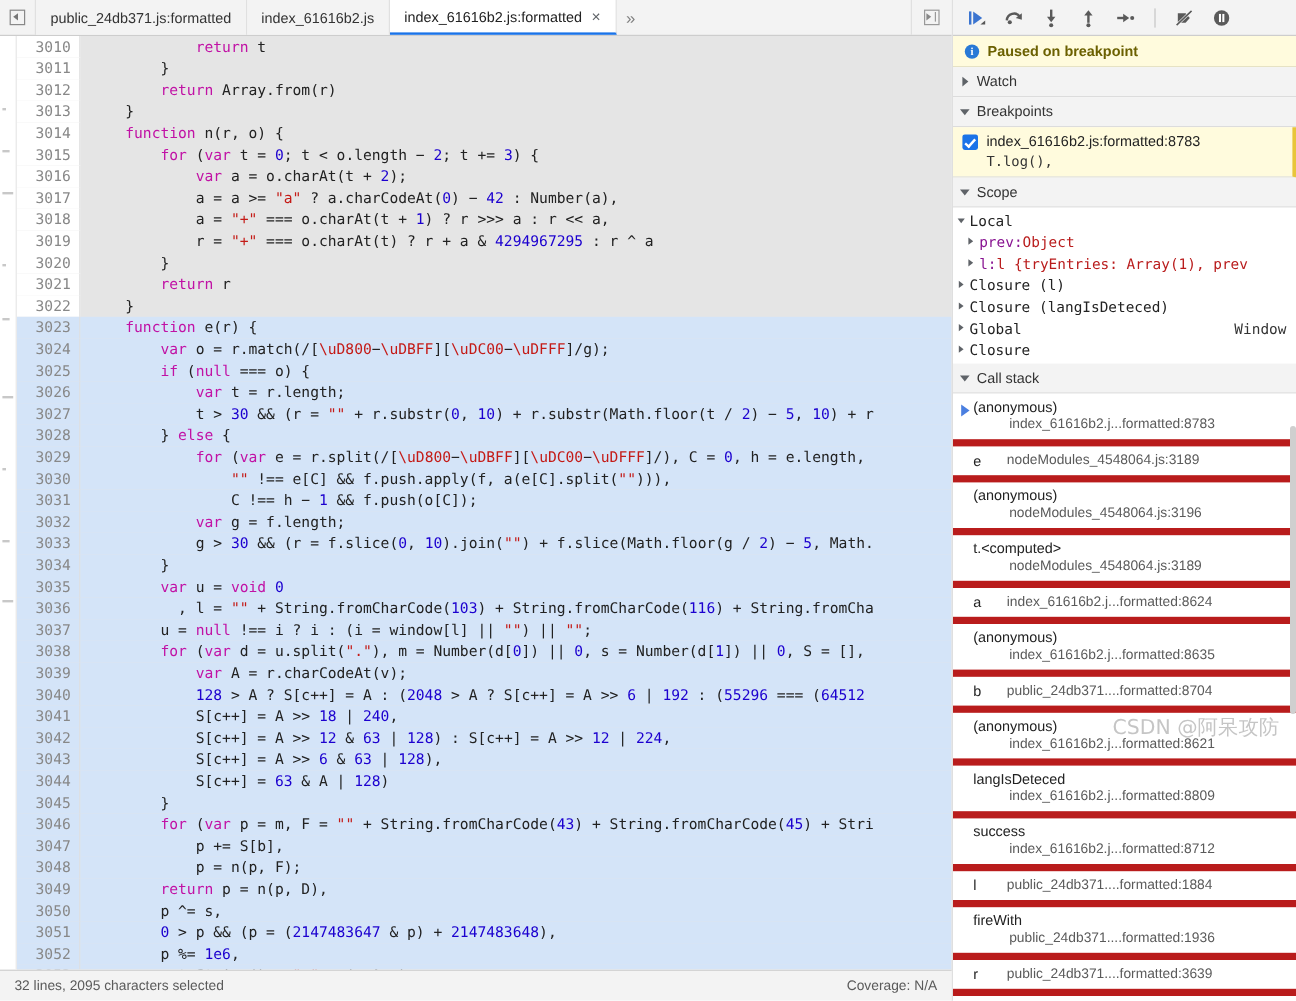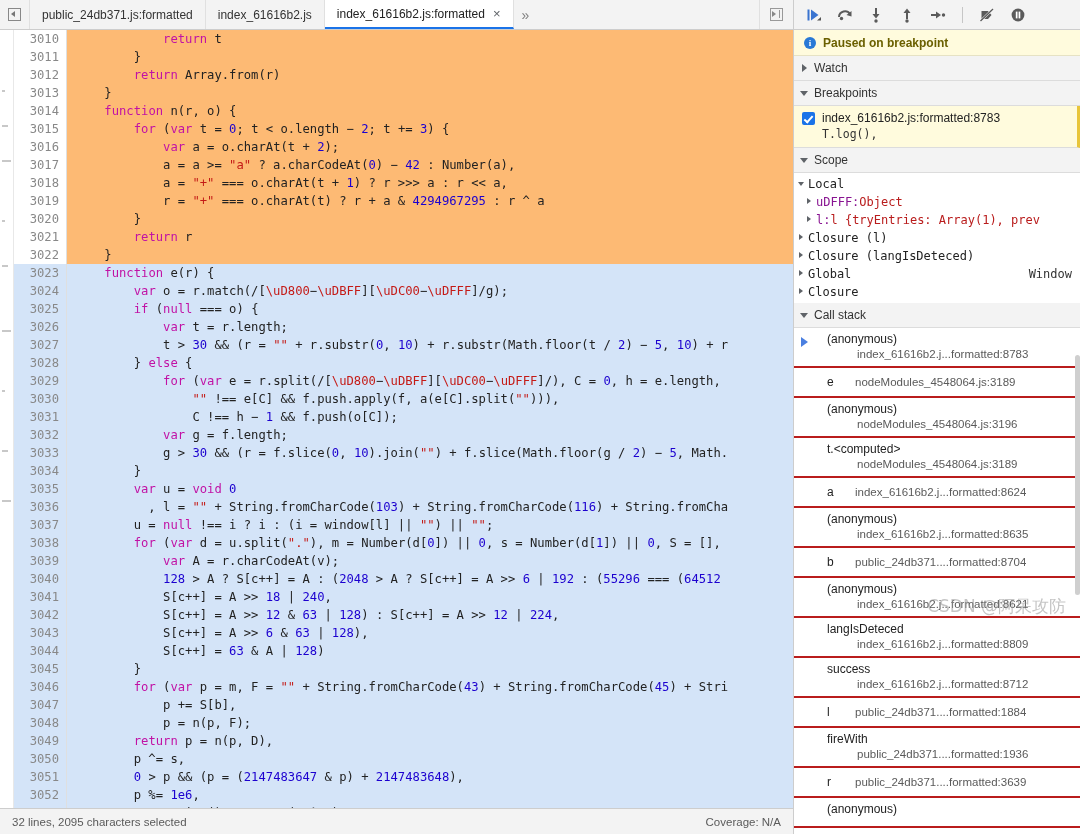--- a/index.html
+++ b/index.html
@@ -93,21 +93,21 @@
   }
   .tab-more-glyph::after {
     content:""; position:absolute; right:1.6px; top:1px;
     width:0; height:8.4px; border-left:1.4px solid #999;
   }
 
   
   #editor-wrap {
     flex: 1; position: relative; overflow: hidden;
     display: flex; flex-direction: row;
-    background: #fdba74;
+    background: #e5e5e5;
   }
   #minimap {
     width: 14px; background: #fff;
     border-right: 1px solid #e8e8e8;
     position: relative; overflow: hidden;
   }
   .mini-mark {
     position: absolute; left: 2px;
     height: 2px; background: #c8c8c8;
   }
@@ -275,23 +275,23 @@
     border-top: 4.5px solid #5f6368;
   }
   .sc-name { color: #222; text-align: center; }
   .sc-prop { color: #881391; }
   .sc-val { color: #b91c1c; }
   .sc-right { margin-left: auto; padding-right: 8px; color: #333; }
 
   
   #callstack { background: #fff; overflow: hidden; }
   .cs-item {
-    border-bottom: 2px solid #b91c1c;
+    border-bottom: 6px solid #b91c1c;
     padding: 4px 8px 4px 6px;
-    display: flex; align-items: flex-start; gap: 16px;
+    display: flex; align-items: flex-start; gap: 0;
     cursor: default;
     min-height: 30px;
   }
   .cs-arrow {
     width: 11px; min-width: 11px; height: 14px; position: relative;
     margin-top: 2px;
   }
   .cs-arrow.on::before {
     content:""; position:absolute; left:1px; top:3px;
     border-top: 5px solid transparent;
@@ -506,21 +506,21 @@
       <span class="twisty open"></span>
       <span>Scope</span>
     </div>
     <div id="scope-tree">
         <div class="scope-row" style="padding-left: 2px;">
           <span class="tw open"></span>
           <span class="sc-name">Local</span>
         </div>
         <div class="scope-row" style="padding-left: 10px;">
           <span class="tw closed"></span>
-          <span class="sc-prop">uDFFF:</span>
+          <span class="sc-prop">prev:</span>
           <span class="sc-val"> Object</span>
         </div>
         <div class="scope-row" style="padding-left: 10px;">
           <span class="tw closed"></span>
           <span class="sc-prop">l:</span>
           <span class="sc-val"> l {tryEntries: Array(1), prev</span>
         </div>
         <div class="scope-row" style="padding-left: 2px;">
           <span class="tw closed"></span>
           <span class="sc-name">Closure (l)</span>

